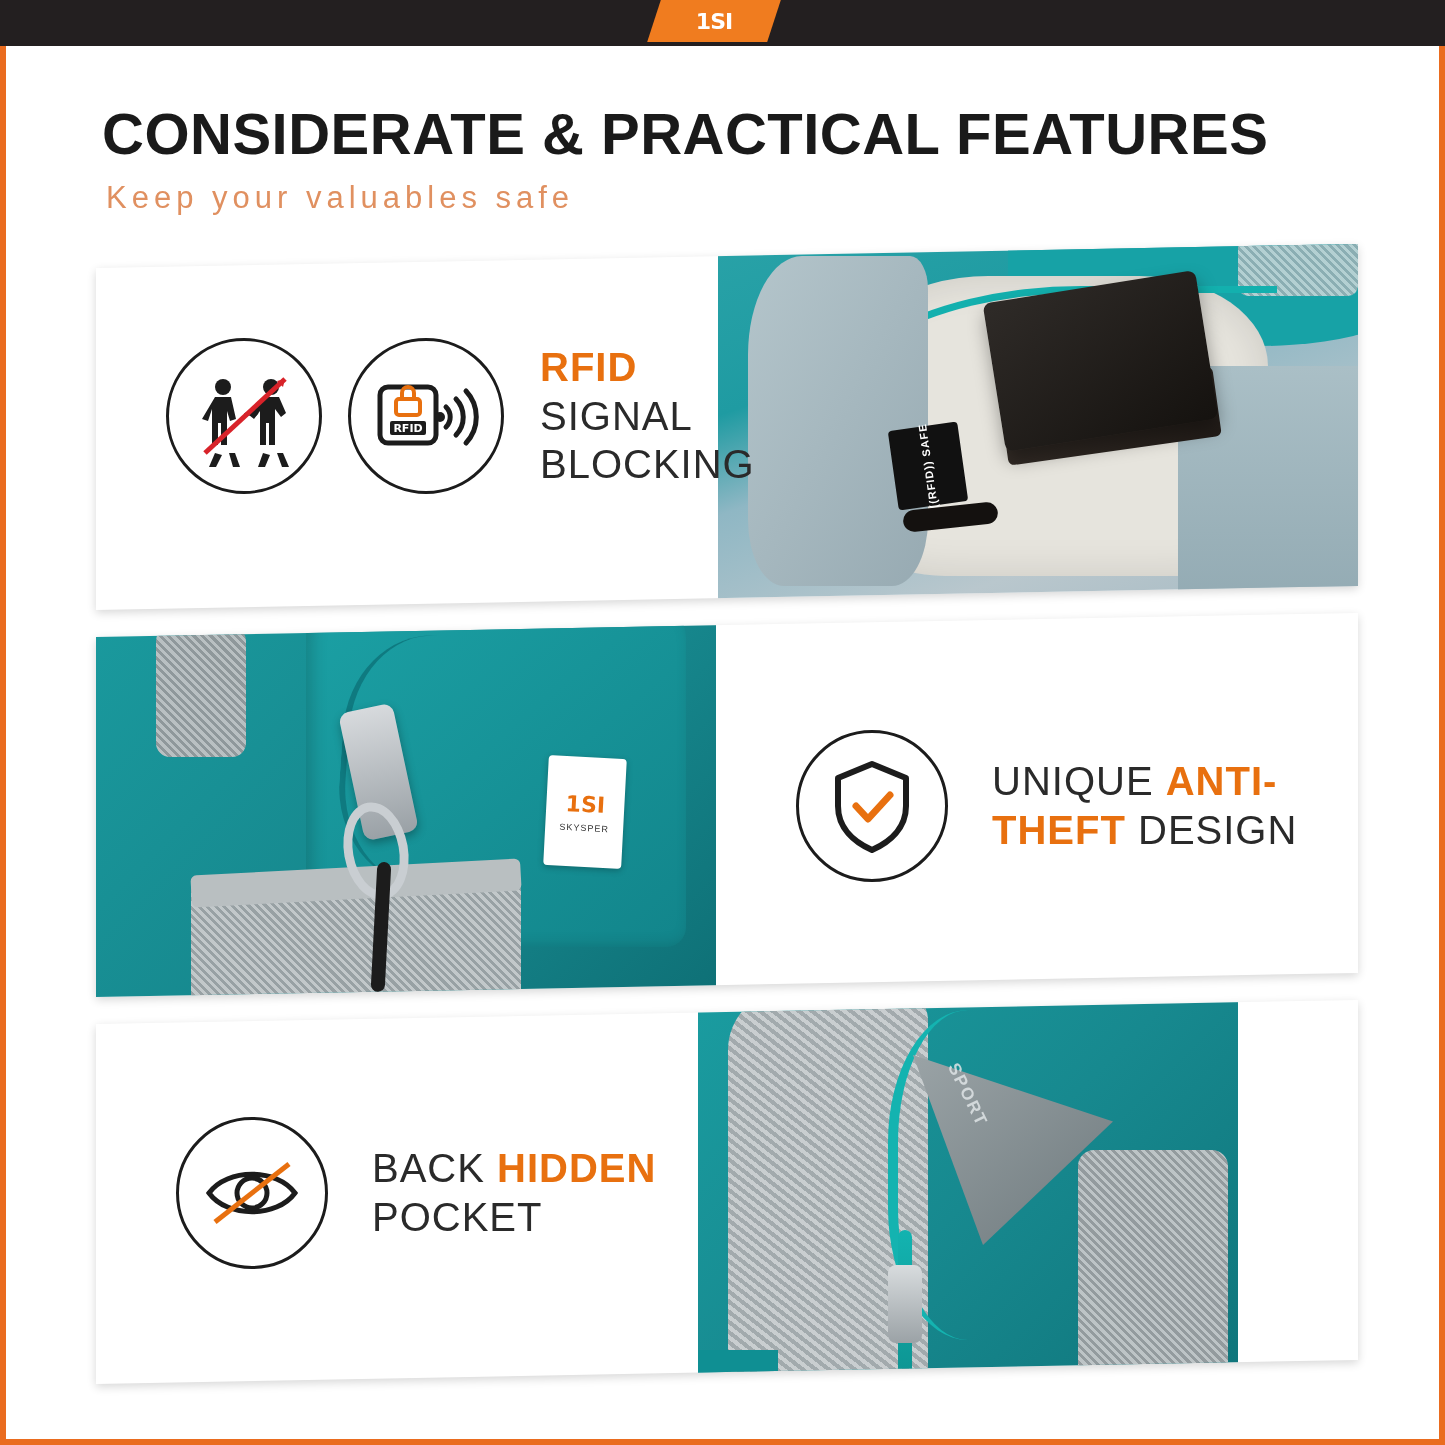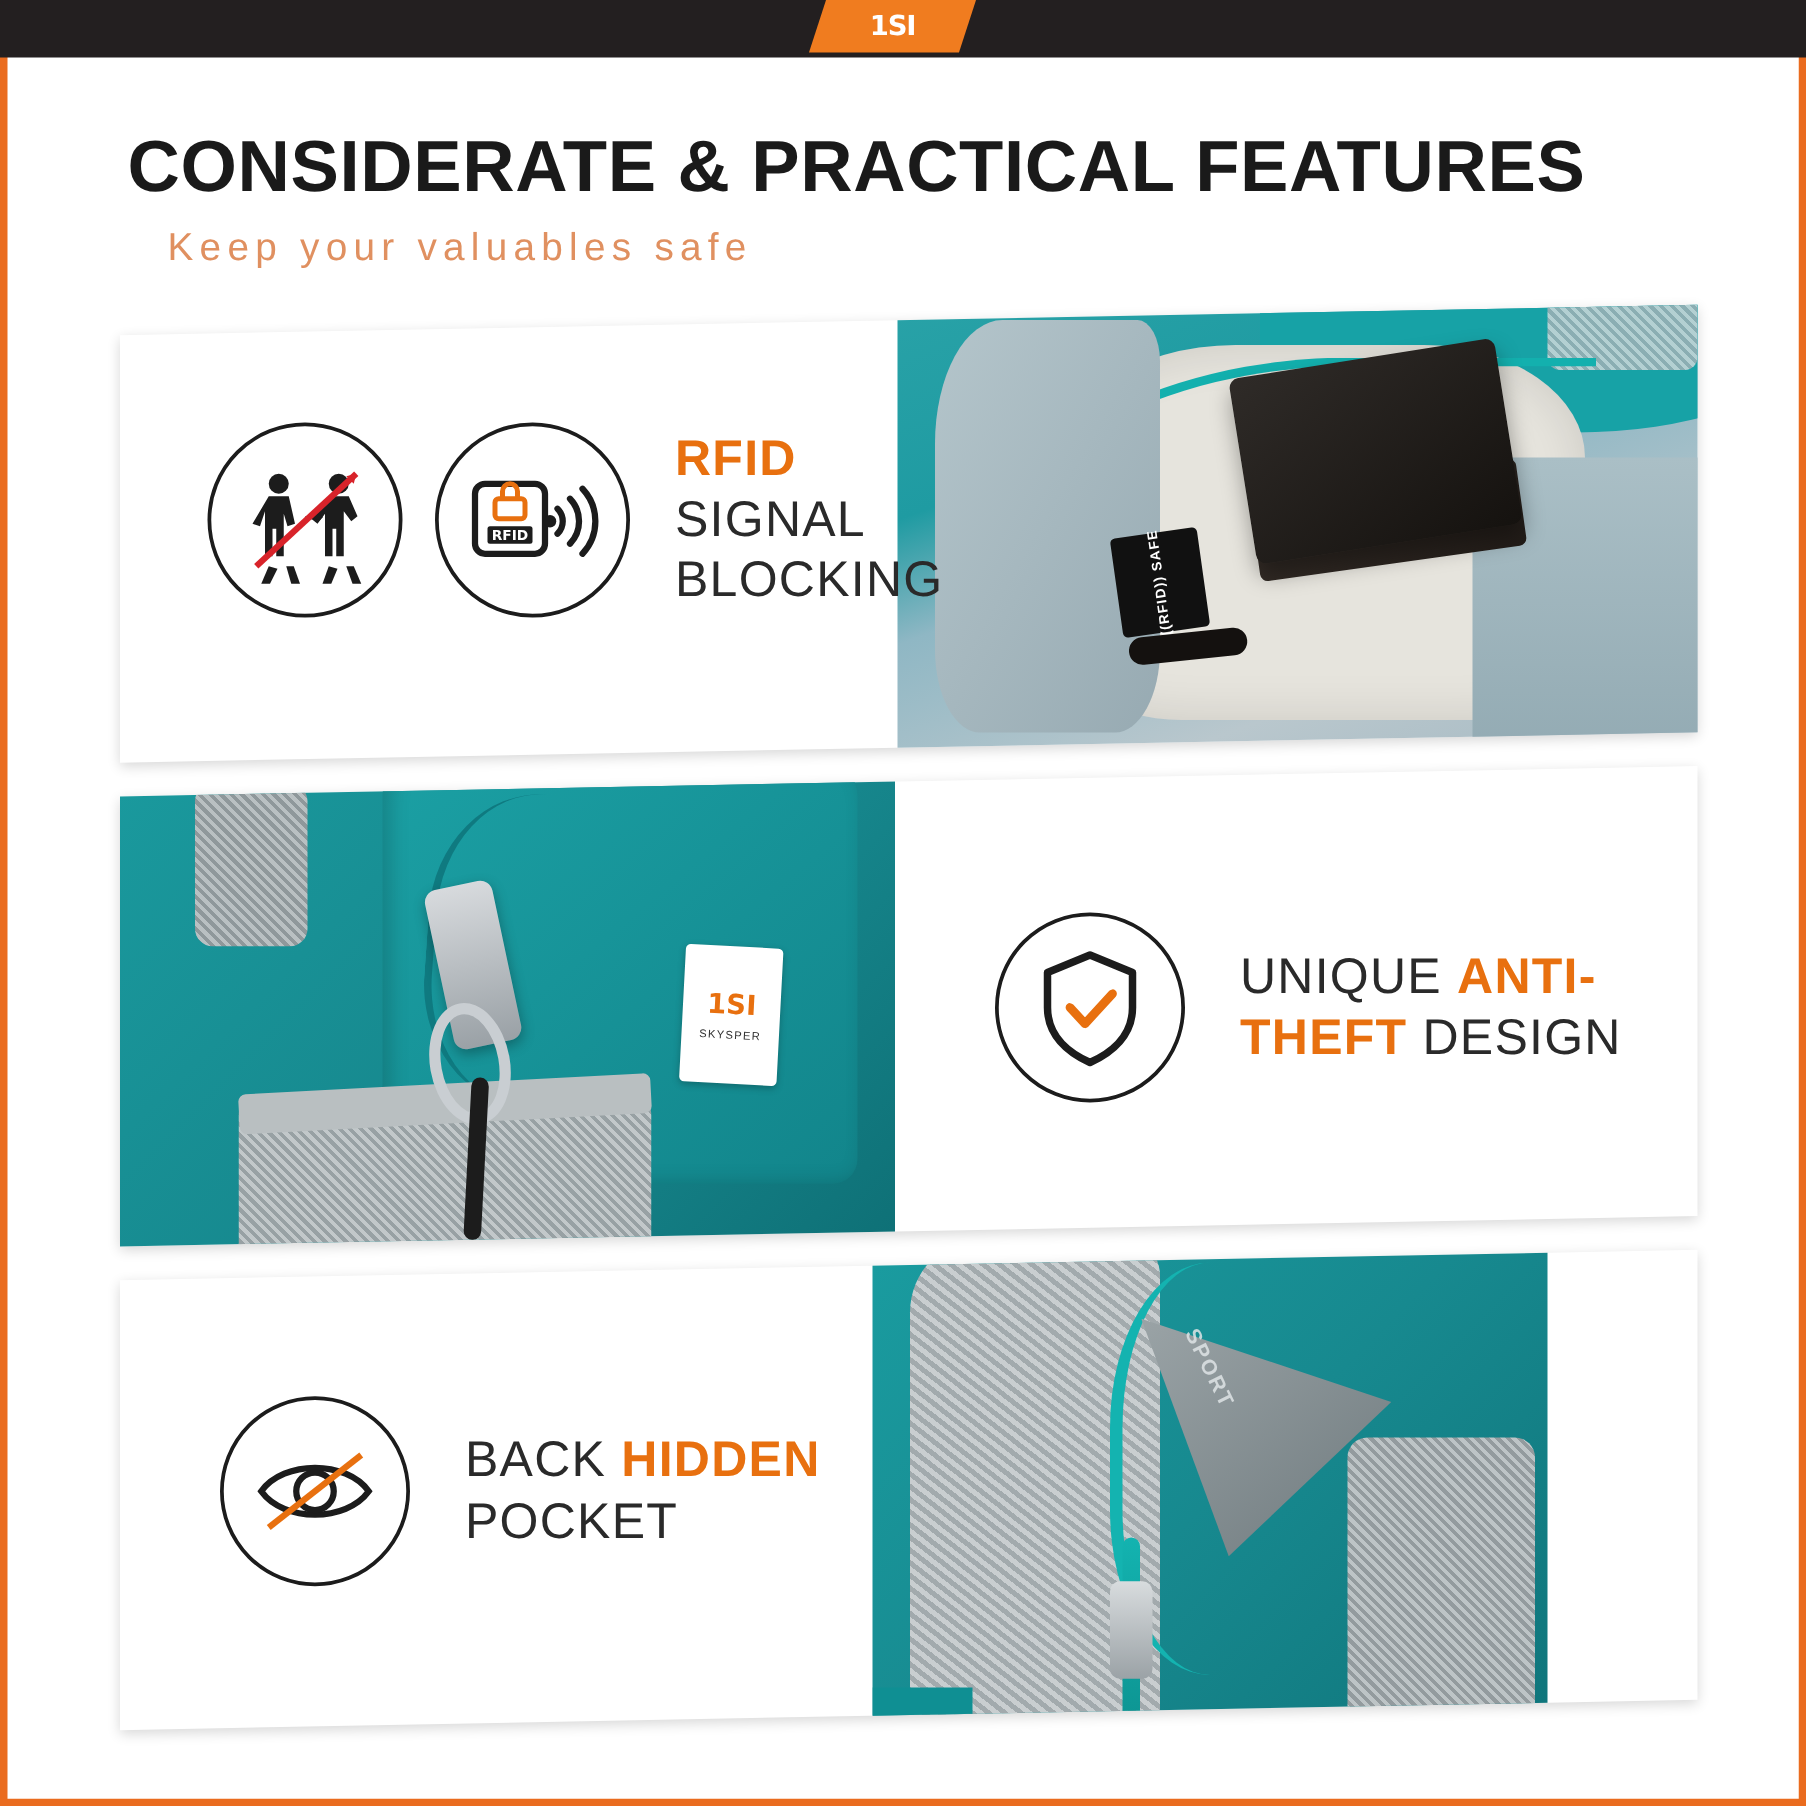--- a/index.html
+++ b/index.html
@@ -69,21 +69,20 @@
   }
   .subtitle {
     position: absolute;
     left: 100px;
     top: 180px;
     font-size: 31px;
     color: #e09060;
     letter-spacing: 5px;
     white-space: nowrap;
     font-family: "Liberation Sans", sans-serif;
-    margin-left: 28px;
   }
 
   
   .panel {
     position: absolute;
     background: #ffffff;
     box-shadow: 0 3px 10px rgba(0,0,0,0.16);
     overflow: hidden;
   }
   .panel-1 {

